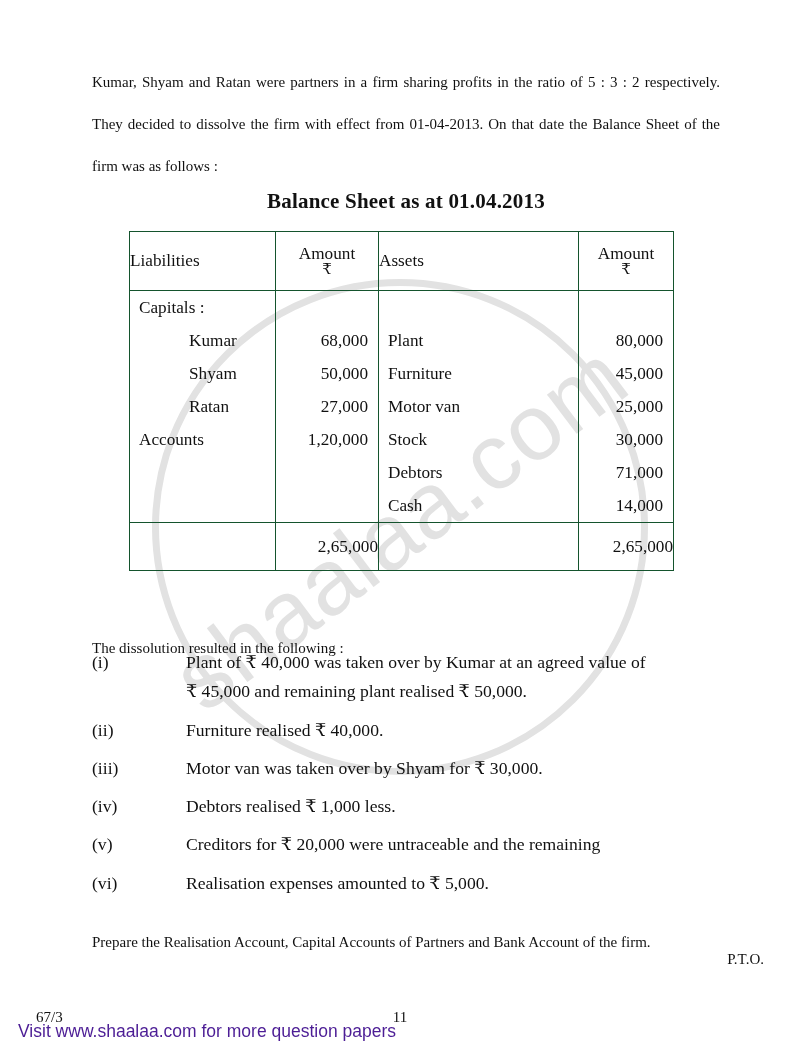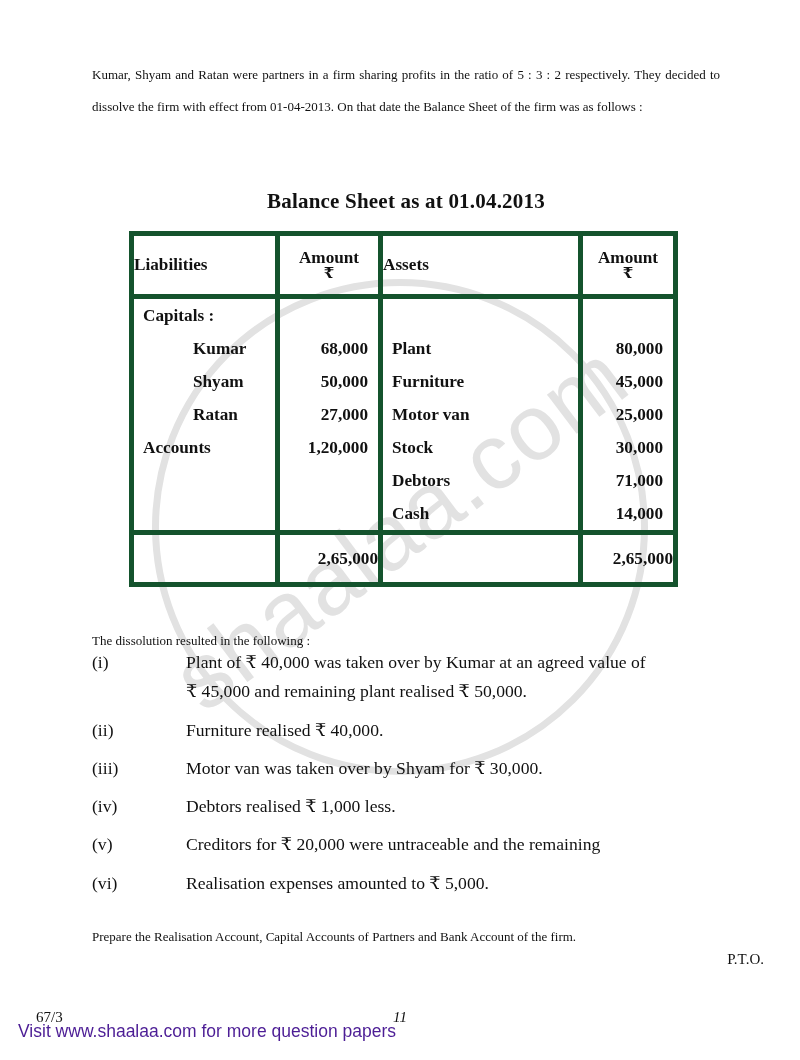--- a/index.html
+++ b/index.html
@@ -57,22 +57,22 @@
   #page {
     position: relative;
     z-index: 2;
     width: 800px;
     height: 1060px;
     box-sizing: border-box;
   }
 
   .para {
     position: absolute;
-    font-size: 13px;
-    line-height: 32px;
+    font-size: 15px;
+    line-height: 42px;
     text-align: justify;
     text-justify: inter-word;
   }
   .intro {
     left: 92px;
     top: 46px;
     width: 628px;
   }
   .lead {
     left: 92px;
@@ -111,24 +111,24 @@
     width: 544px;
     font-size: 17.2px;
     table-layout: fixed;
   }
   table.bs col.c-liab { width: 146px; }
   table.bs col.c-lamt { width: 103px; }
   table.bs col.c-asst { width: 200px; }
   table.bs col.c-aamt { width: 95px; }
 
   table.bs td, table.bs th {
-    border: 5px solid #14532d;
+    border: 1px solid #14532d;
     padding: 0;
     vertical-align: middle;
-    font-weight: bold;
+    font-weight: normal;
   }
   .hdr-cell {
     height: 58px;
     text-align: left;
     padding-left: 9px;
     font-size: 17.2px;
   }
   .hdr-amt {
     text-align: center;
     line-height: 1.02;
@@ -182,21 +182,21 @@
   .item .body .cont { text-align: left; }
 
   
   .foot {
     position: absolute;
     font-size: 15px;
     color: #111;
     z-index: 2;
   }
   #foot-code { left: 36px; top: 1009px; }
-  #foot-page { left: 0; top: 1009px; width: 800px; text-align: center; font-style: italic; }
+  #foot-page { left: 0; top: 1009px; width: 800px; text-align: center; }
   #foot-pto  { right: 36px; top: 951px; }
 
   #promo-banner {
     position: absolute;
     left: 18px;
     top: 1021px;
     font-family: "Liberation Sans", "DejaVu Sans", sans-serif;
     font-size: 17.5px;
     color: #4c1d95;
     white-space: nowrap;

